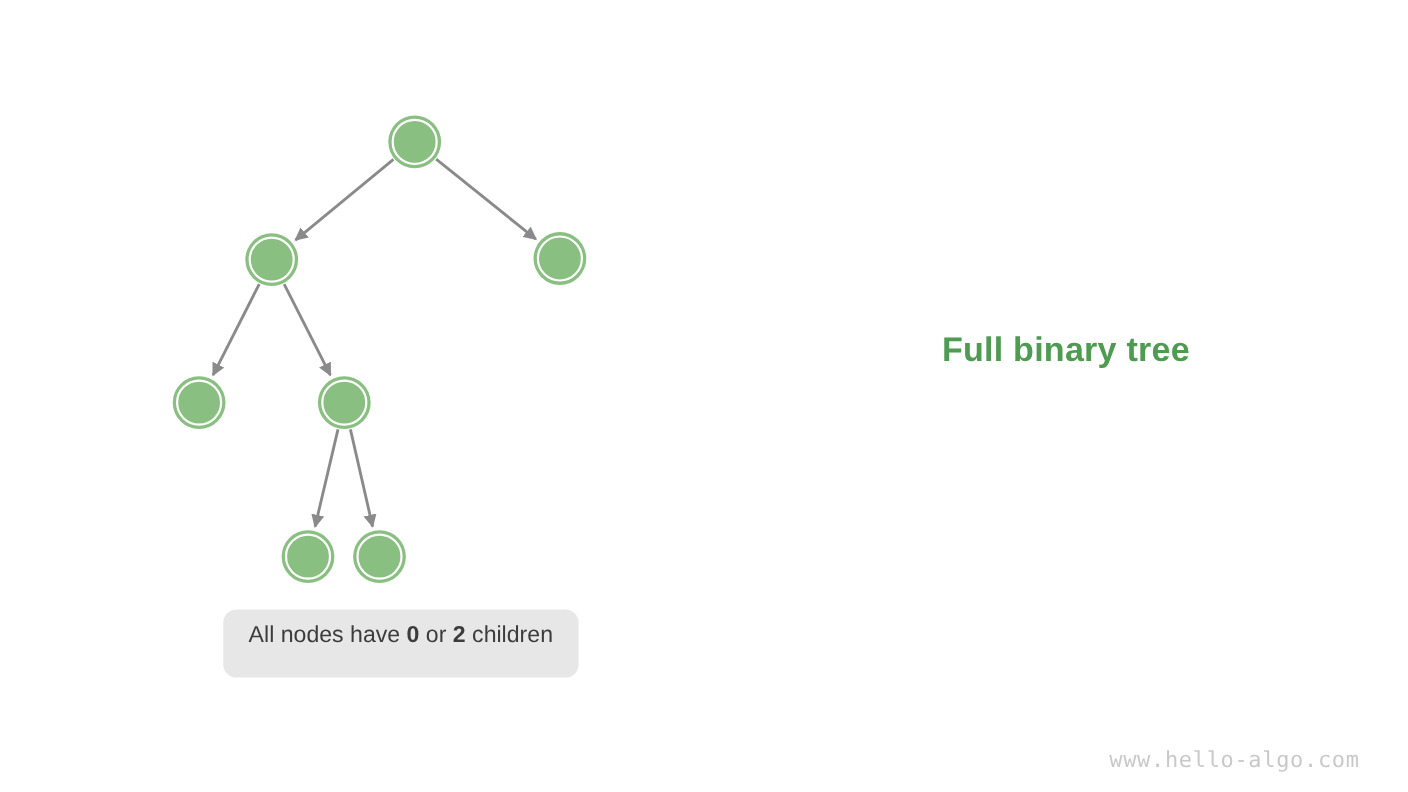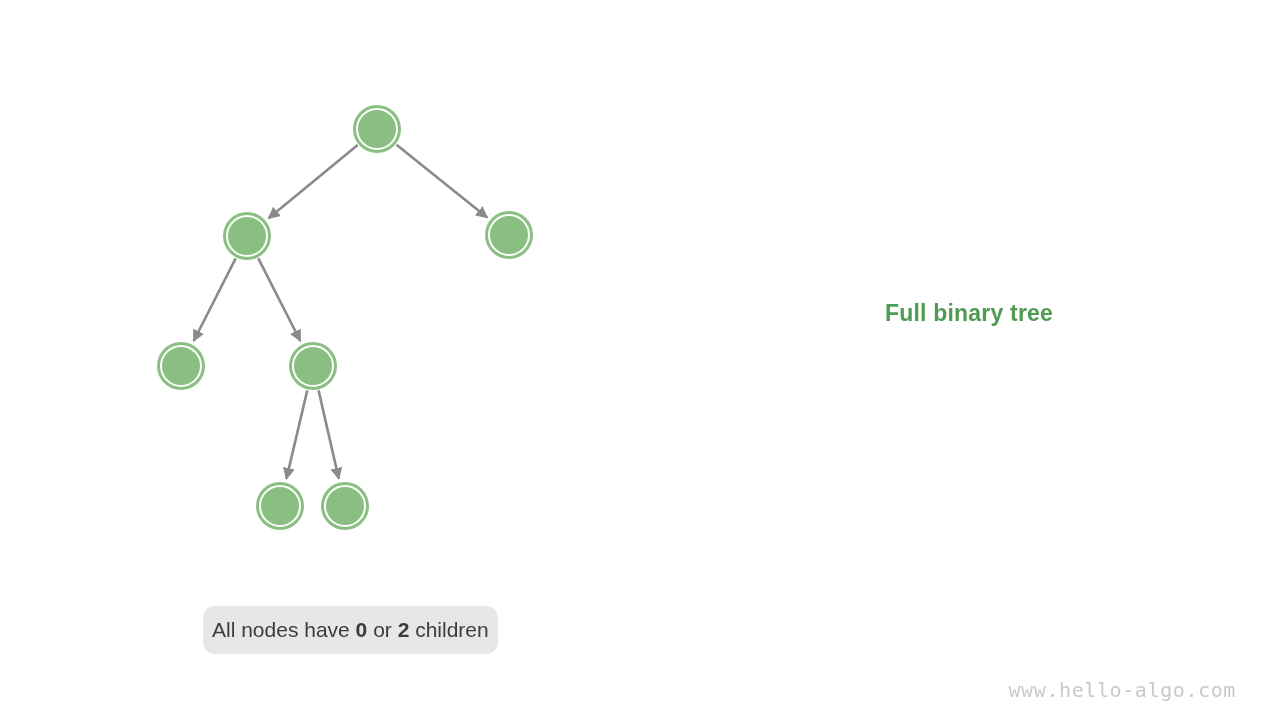--- a/index.html
+++ b/index.html
@@ -17,31 +17,31 @@
     top: 0;
     width: 1280px;
     height: 720px;
   }
   .tree-label {
     position: absolute;
     left: 779px;
     top: 300px;
     width: 380px;
     text-align: center;
-    font-size: 23px;
+    font-size: 31px;
     font-weight: bold;
     letter-spacing: 0.2px;
   }
   .caption {
     position: absolute;
     left: 203px;
-    top: 606px;
-    height: 48px;
+    top: 554px;
+    height: 62px;
     line-height: 48px;
-    padding: 0 9px;
+    padding: 0 23px;
     border-radius: 12px;
     font-size: 21px;
     white-space: nowrap;
   }
   .caption b { font-weight: bold; }
   .watermark {
     position: absolute;
     right: 44px;
     top: 678px;
     font-family: "DejaVu Sans Mono", monospace;

